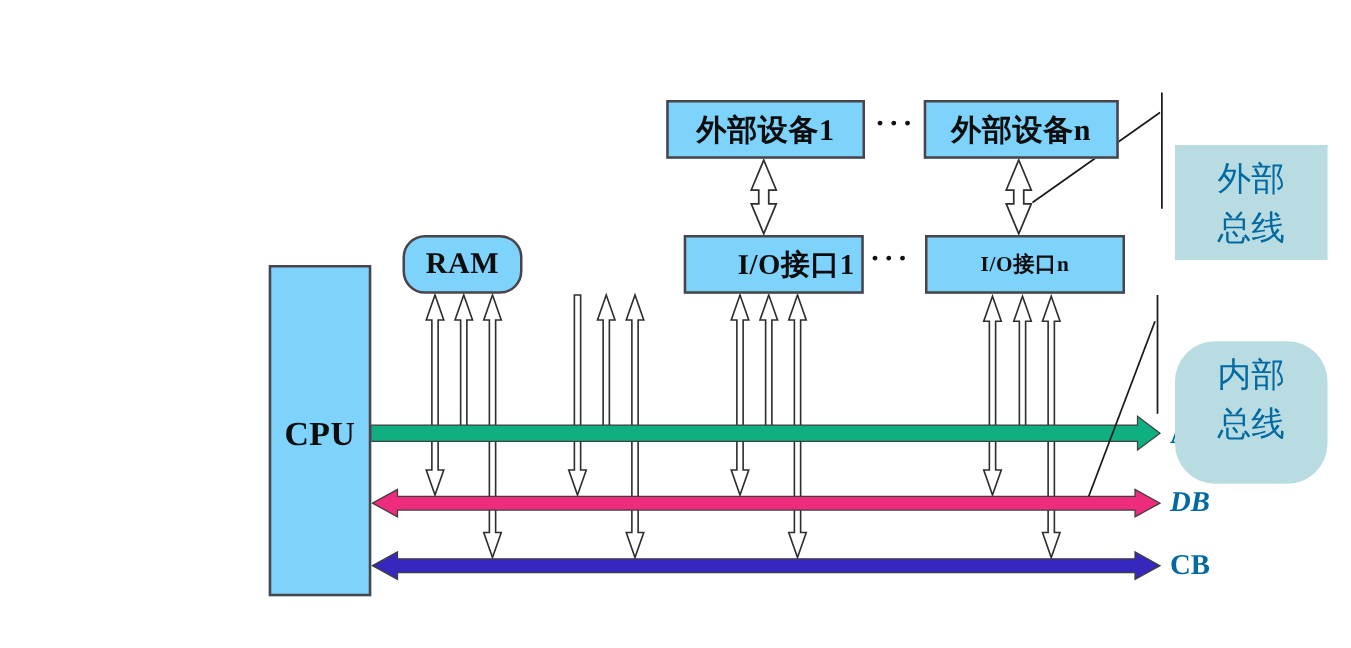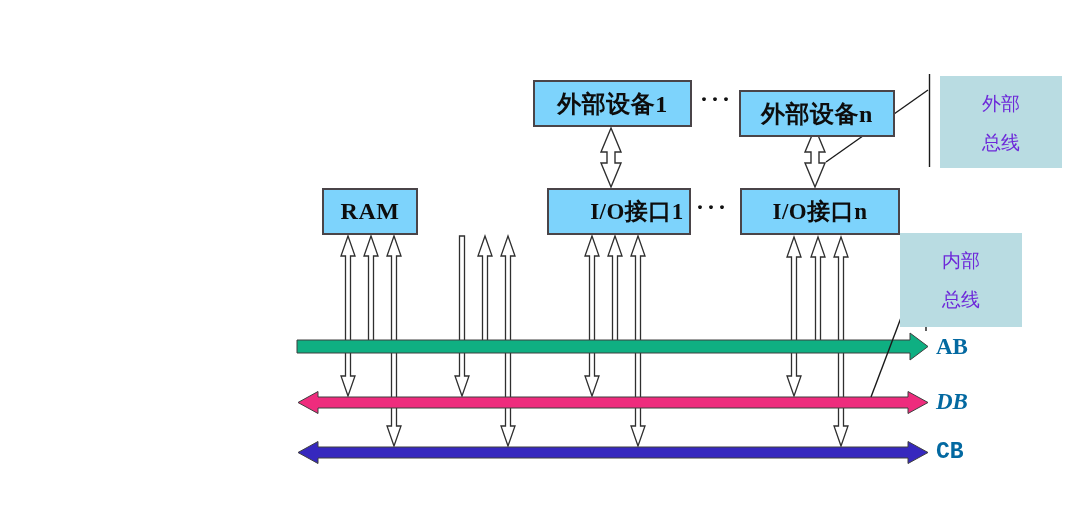--- a/index.html
+++ b/index.html
@@ -9,49 +9,49 @@
   }
   .layer { position:absolute; left:0; top:0; width:1081px; height:518px; }
   .node {
     position:absolute; box-sizing:border-box;
     background:#7dd3fc; border:2px solid #4a4448;
     display:flex; align-items:center; justify-content:center;
     font-weight:bold; font-size:24px; color:#0d0d0d; z-index:2;
     letter-spacing:0.5px;
   }
   .node-ext1 { left:533px; top:80px;  width:159px; height:47px; }
-  .node-extn { left:739px; top:80px;  width:156px; height:47px;margin-top:10px; }
-  .node-ram  { left:322px; top:188px; width:96px;  height:47px; }
+  .node-extn { left:739px; top:80px;  width:156px; height:47px; }
+  .node-ram  { left:322px; top:188px; width:96px;  height:47px;border-radius:18px; }
   .node-rom  { left:433px; top:188px; width:99px;  height:47px; }
   .node-io1  { left:547px; top:188px; width:144px; height:47px; font-size:23px;padding-left:36px; }
-  .node-ion  { left:740px; top:188px; width:160px; height:47px; font-size:23px; }
+  .node-ion  { left:740px; top:188px; width:160px; height:47px; font-size:17px; }
   .node-cpu  { left:215px; top:212px; width:82px;  height:265px; display:block; }
   .cpu-label {
     position:absolute; left:0; right:0; top:118px; text-align:center;
     font-size:27px; font-weight:bold;
   }
   .dots {
     position:absolute; font-weight:bold; font-size:24px; color:#111;
     letter-spacing:3px; z-index:2;
   }
   .dots-top { left:700px; top:86px;  width:44px; }
   .dots-mid { left:696px; top:194px; width:44px; }
   .callout-box {
-    position:absolute; box-sizing:border-box; background:#B9DCE2; color:#6d28d9;
-    font-size:19px; font-weight:normal; text-align:center;
-    padding-top:8px; line-height:39px; z-index:2;
+    position:absolute; box-sizing:border-box; background:#B9DCE2; color:#0369a1;
+    font-size:27px; font-weight:normal; text-align:center;
+    padding-top:8px; line-height:39px; z-index:2;margin-top:40px;
   }
   .callout-ext { left:940px; top:76px;  width:122px; height:92px; }
-  .callout-int { left:900px; top:233px; width:122px; height:94px; }
+  .callout-int { left:940px; top:233px; width:122px; height:114px;border-radius:32px; }
   .bus-label {
     position:absolute; font-weight:bold; font-size:23px; color:#0369a1; z-index:2;
   }
   .bus-label-ab { left:936px; top:334px; }
   .bus-label-db { left:936px; top:389px;font-style:italic; }
-  .bus-label-cb { left:936px; top:439px;font-family:Liberation Mono, monospace; }
+  .bus-label-cb { left:936px; top:439px; }
   svg { display:block; }
 </style>
 </head>
 <body>
 
 <div class="stage">
 
   <svg class="layer" width="1081" height="518" viewBox="0 0 1081 518" xmlns="http://www.w3.org/2000/svg">
 
     <g fill="#ffffff" stroke="#2f2f2f" stroke-width="1.3" stroke-linejoin="miter">
@@ -104,20 +104,23 @@
     <span>RAM</span>
   </div>
   <div class="node node-io1">
     <span>I/O接口1</span>
   </div>
   <div class="node node-ion">
     <span>I/O接口n</span>
   </div>
   <div class="dots dots-mid">···</div>
 
+  <div class="node node-cpu">
+    <span class="cpu-label">CPU</span>
+  </div>
 
   <div class="bus-label bus-label-ab">AB</div>
   <div class="bus-label bus-label-db">DB</div>
   <div class="bus-label bus-label-cb">CB</div>
 
   <div class="callout-box callout-ext">
     <span style="display:block">外部</span>
     <span style="display:block">总线</span>
   </div>
   <div class="callout-box callout-int">

